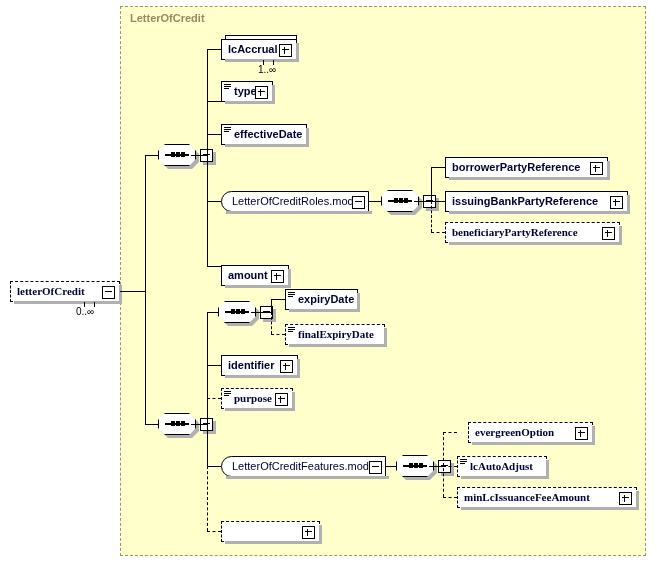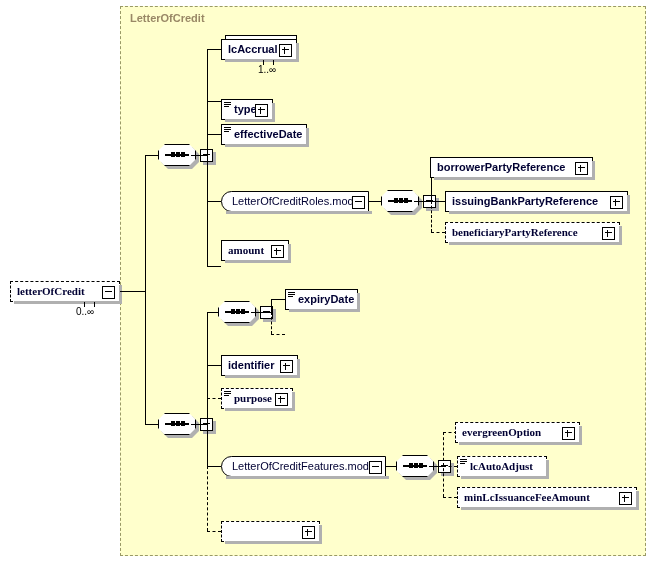--- a/index.html
+++ b/index.html
@@ -244,21 +244,21 @@
   <div class="ln h" style="left:207px;top:49px;width:14px;"></div>
   <div class="stack" style="left:225px;top:35px;width:72px;height:21px;"></div>
   <div class="node" style="left:221px;top:39px;width:76px;">
     <span class="node-label">lcAccrual</span>
     <span class="expander plus" style="position:absolute;right:4px;top:4px;margin:0;"></span>
   </div>
   <div class="card-tick" style="left:263px;top:60px;"></div>
   <div class="card" style="left:258px;top:64px;">1..∞</div>
 
   <div class="ln h" style="left:207px;top:101px;width:14px;"></div>
-  <div class="node has-typeicon" style="left:221px;top:99px;width:52px;">
+  <div class="node has-typeicon" style="left:221px;top:81px;width:52px;">
     <span class="type-icon">
       <i></i>
         <i></i>
         <i></i>
     </span>
     <span class="node-label">type</span>
     <span class="expander plus" style="position:absolute;right:4px;top:4px;margin:0;"></span>
   </div>
 
   <div class="ln h" style="left:207px;top:134px;width:14px;"></div>
@@ -288,39 +288,39 @@
       </div>
     <div class="sq-shadow"></div>
     <div class="sq"></div>
   </div>
   <div class="ln h" style="left:414px;top:201px;width:17px;"></div>
 
   <div class="ln v" style="left:431px;top:167px;height:34px;"></div>
   <div class="ln dash-v" style="left:431px;top:201px;height:31px;"></div>
 
   <div class="ln h" style="left:431px;top:167px;width:14px;"></div>
-  <div class="node" style="left:430px;top:157px;width:163px;">
+  <div class="node" style="left:445px;top:157px;width:163px;">
     <span class="node-label">borrowerPartyReference</span>
     <span class="expander plus" style="position:absolute;right:4px;top:4px;margin:0;"></span>
   </div>
 
   <div class="ln h" style="left:431px;top:201px;width:14px;"></div>
   <div class="node" style="left:445px;top:191px;width:183px;">
     <span class="node-label">issuingBankPartyReference</span>
     <span class="expander plus" style="position:absolute;right:4px;top:4px;margin:0;"></span>
   </div>
 
   <div class="ln dash-h" style="left:431px;top:232px;width:14px;"></div>
   <div class="node optional" style="left:445px;top:222px;width:175px;">
     <span class="node-label">beneficiaryPartyReference</span>
     <span class="expander plus" style="position:absolute;right:4px;top:4px;margin:0;"></span>
   </div>
 
   <div class="ln h" style="left:207px;top:266px;width:14px;"></div>
-  <div class="node" style="left:221px;top:240px;width:68px;font-family:Liberation Serif, serif;">
+  <div class="node" style="left:221px;top:265px;width:68px;">
     <span class="node-label">amount</span>
     <span class="expander plus" style="position:absolute;right:4px;top:4px;margin:0;"></span>
   </div>
 
   <div class="seq" style="left:158px;top:413px;">
     <div class="oct-shadow"></div>
     <div class="oct"></div>
     <div class="dots">
         <span class="d d1"></span>
         <span class="d d2"></span>
@@ -354,20 +354,28 @@
   <div class="node has-typeicon" style="left:285px;top:289px;width:73px;">
     <span class="type-icon">
       <i></i>
         <i></i>
         <i></i>
     </span>
     <span class="node-label">expiryDate</span>
   </div>
 
   <div class="ln dash-h" style="left:271px;top:334px;width:14px;"></div>
+  <div class="node optional has-typeicon" style="left:285px;top:324px;width:100px;">
+    <span class="type-icon">
+      <i></i>
+        <i></i>
+        <i></i>
+    </span>
+    <span class="node-label">finalExpiryDate</span>
+  </div>
 
   <div class="ln h" style="left:207px;top:365px;width:14px;"></div>
   <div class="node" style="left:221px;top:355px;width:77px;">
     <span class="node-label">identifier</span>
     <span class="expander plus" style="position:absolute;right:4px;top:4px;margin:0;"></span>
   </div>
 
   <div class="ln dash-h" style="left:207px;top:398px;width:14px;"></div>
   <div class="node optional has-typeicon" style="left:221px;top:388px;width:72px;">
     <span class="type-icon">
@@ -394,21 +402,21 @@
         <span class="d d2"></span>
         <span class="d d3"></span>
       </div>
     <div class="sq-shadow"></div>
     <div class="sq"></div>
   </div>
   <div class="ln h" style="left:429px;top:466px;width:14px;"></div>
   <div class="ln dash-v" style="left:443px;top:432px;height:65px;"></div>
 
   <div class="ln dash-h" style="left:443px;top:432px;width:14px;"></div>
-  <div class="node optional" style="left:455px;top:422px;width:125px;">
+  <div class="node optional" style="left:468px;top:422px;width:125px;">
     <span class="node-label">evergreenOption</span>
     <span class="expander plus" style="position:absolute;right:4px;top:4px;margin:0;"></span>
   </div>
 
   <div class="ln dash-h" style="left:443px;top:466px;width:14px;"></div>
   <div class="node optional has-typeicon" style="left:457px;top:456px;width:90px;">
     <span class="type-icon">
       <i></i>
         <i></i>
         <i></i>

